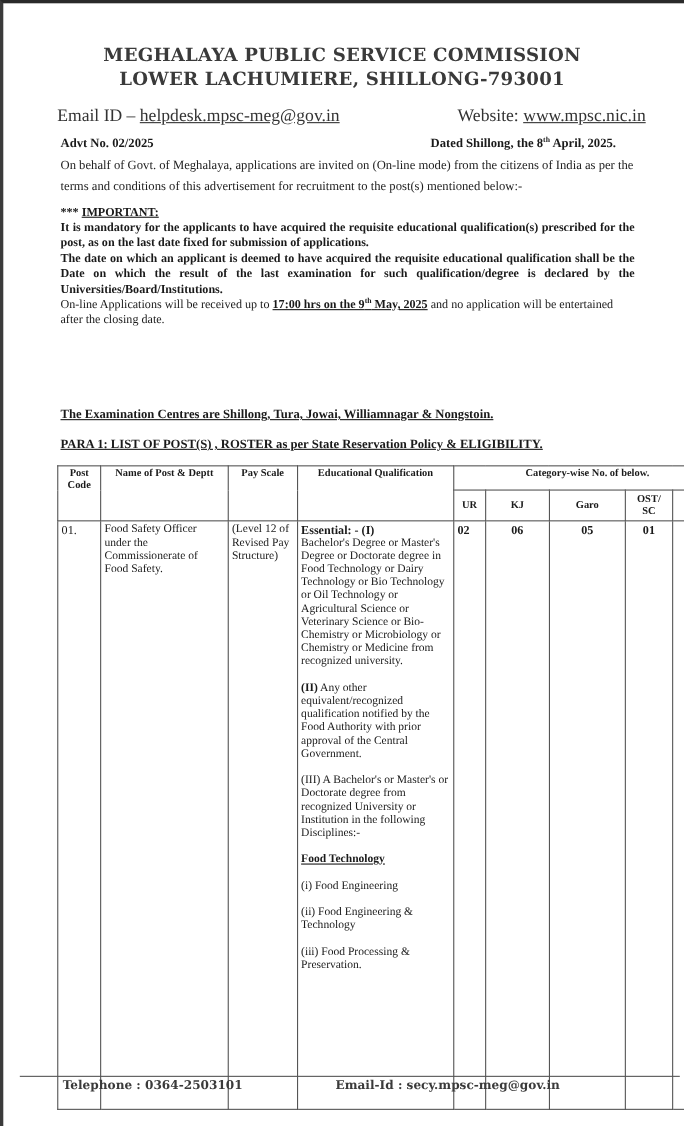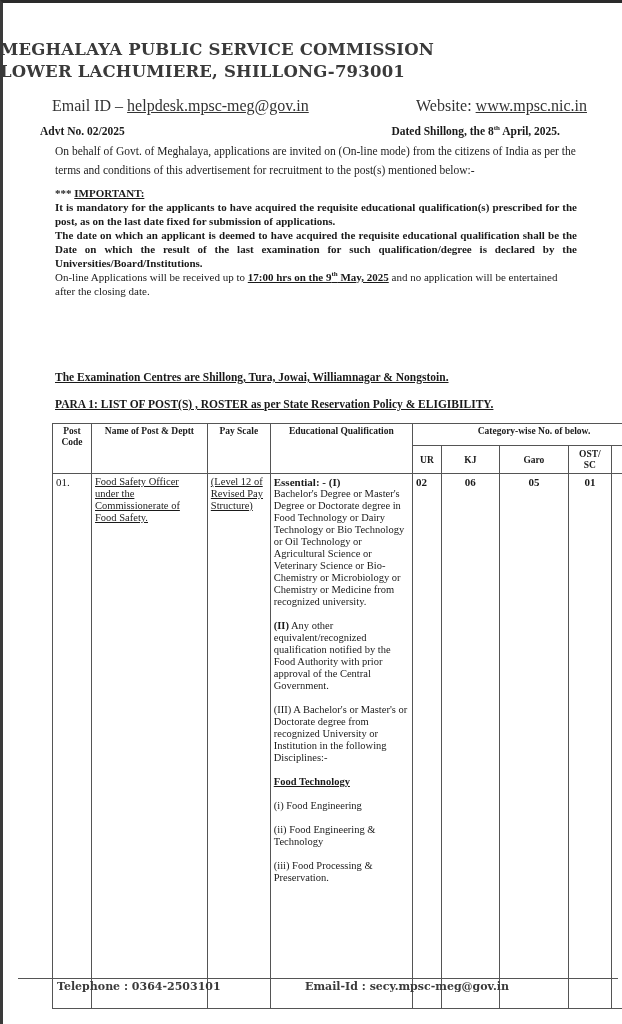--- a/index.html
+++ b/index.html
@@ -3,32 +3,32 @@
   <meta charset="utf-8">
   <style>
     * { box-sizing: border-box; margin: 0; padding: 0; }
     html, body { width: 622px; height: 1024px; background: #ffffff; overflow: hidden; }
     body { font-family: "Liberation Serif", serif; color: #1a1a1a; position: relative; }
     .page-frame {
       position: absolute; left: 0; top: 0; width: 622px; height: 1024px;
       border-top: 3px solid #2a2a2a; border-left: 3px solid #3a3a3a;
     }
     .header-title {
-      position: absolute; left: 0; width: 622px; text-align: left;
+      position: absolute; left: 0; width: 622px; text-align: center;
       font-family: "DejaVu Serif", serif; font-weight: bold; font-size: 16.5px;
       color: #3a3a3a; letter-spacing: 0.2px;
     }
     .h1 { top: 40px; }
     .h2 { top: 62px; }
     .contact-row { position: absolute; top: 97px; font-size: 16px; color: #333; }
     .contact-left { left: 52px; }
     .contact-right { right: 35px; }
     .u { text-decoration: underline; }
     .advt-row { position: absolute; top: 125px; font-size: 11.5px; font-weight: bold; }
-    .advt-left { left: 40px; }
+    .advt-left { left: 55px; }
     .advt-right { right: 62px; }
     sup { font-size: 7px; vertical-align: super; line-height: 0; }
     .para {
       position: absolute; left: 55px; width: 522px; font-size: 11.5px; line-height: 19px; color: #222;
     }
     .intro { top: 142px; }
     .important-block { position: absolute; left: 55px; width: 522px; top: 186px; font-size: 11px; line-height: 14px; }
     .imp-title { font-weight: bold; }
     .imp-title .u { text-decoration: underline; }
     .bold-just { font-weight: bold; text-align: justify; text-align-last: left; }
@@ -59,21 +59,21 @@
     .cat-header { height: 20px; }
     .sub-head th { font-size: 9.5px; padding-top: 3px; }
     .val { font-weight: bold; text-align: center; font-size: 11px; }
     .val-ur { text-align: left; }
     .body-row td { height: 535px; }
     .qual p { line-height: 12px; font-size: 10.5px; }
     .qual .gap { height: 12px; }
     .qual .ess { font-weight: bold; font-size: 11px; }
     .qual .bold-lbl { font-weight: bold; }
     .qual .food-tech { font-weight: bold; text-decoration: underline; }
-    .name-cell, .pay-cell { line-height: 12px; font-size: 10.5px; text-decoration: underline; }
+    .name-cell, .pay-cell { line-height: 12px; font-size: 10.5px; }
     .code-cell { font-size: 11px; margin-top: 40px; }
     .footer-line {
       position: absolute; left: 18px; top: 978px; width: 600px; border-top: 1.5px solid #555;
     }
     .footer {
       position: absolute; top: 980px; font-family: "DejaVu Serif", serif; font-weight: bold; font-size: 11px; color: #3a3a3a;
     }
     .footer-left { left: 57px; }
     .footer-right { left: 305px; }
   </style>

